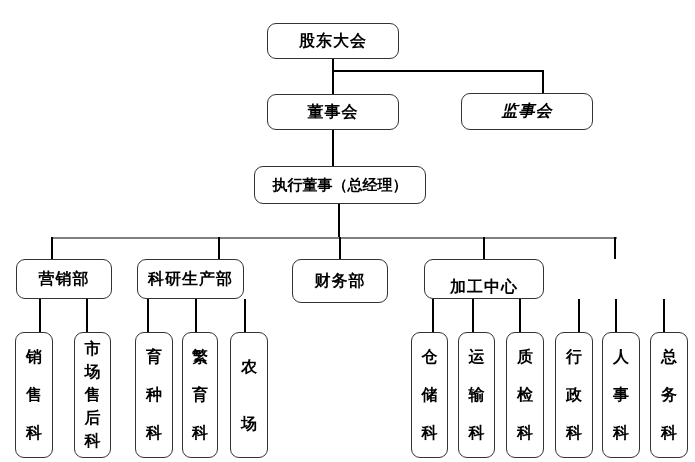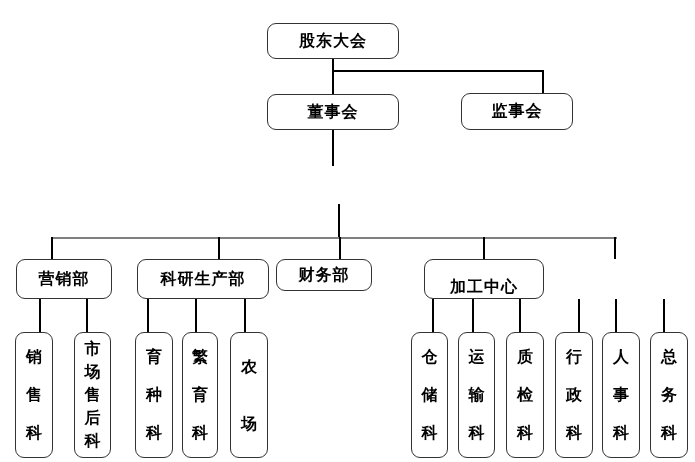--- a/index.html
+++ b/index.html
@@ -57,32 +57,35 @@
   <div class="line" style="left:615px; top:299px; width:2px; height:33px;"></div>
   <div class="line" style="left:663px; top:299px; width:2px; height:33px;"></div>
 
   <div class="node" style="left:267px; top:23px; width:132px; height:36px;">
     <span>股东大会</span>
   </div>
 
   <div class="node" style="left:267px; top:94px; width:132px; height:36px;">
     <span>董事会</span>
   </div>
-  <div class="node" style="left:461px; top:93px; width:112px; height:37px;">
+  <div class="node" style="left:461px; top:93px; width:132px; height:37px;font-style:italic;">
     <span>监事会</span>
   </div>
 
+  <div class="node lv3" style="left:254px; top:166px; width:172px; height:38px;">
+    <span>执行董事（总经理）</span>
+  </div>
 
   <div class="node" style="left:16px;  top:259px; width:96px;  height:40px;">
     <span>营销部</span>
   </div>
-  <div class="node" style="left:137px; top:259px; width:132px; height:40px;">
+  <div class="node" style="left:137px; top:259px; width:107px; height:40px;">
     <span>科研生产部</span>
   </div>
-  <div class="node" style="left:276px; top:259px; width:96px;  height:32px;text-align:center;">
+  <div class="node" style="left:292px; top:259px; width:96px;  height:44px;text-align:center;">
     <span>财务部</span>
   </div>
   <div class="node" style="left:424px; top:259px; width:120px; height:40px;align-items:flex-end;">
     <span>加工中心</span>
   </div>
 
   <div class="node vnode" style="left:15px;  top:332px; width:38px; height:126px;">
       <span>销</span>
       <span>售</span>
       <span>科</span>

